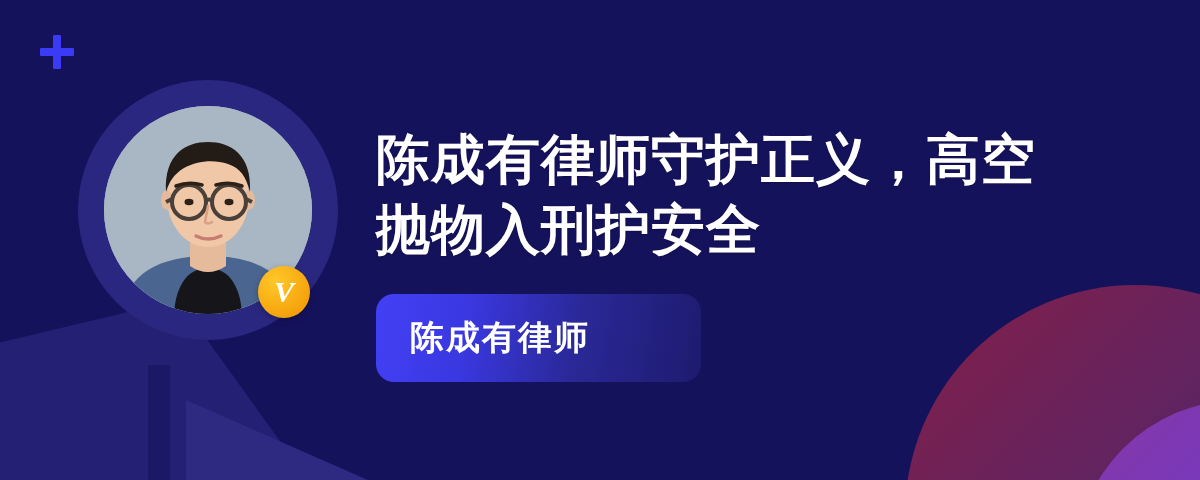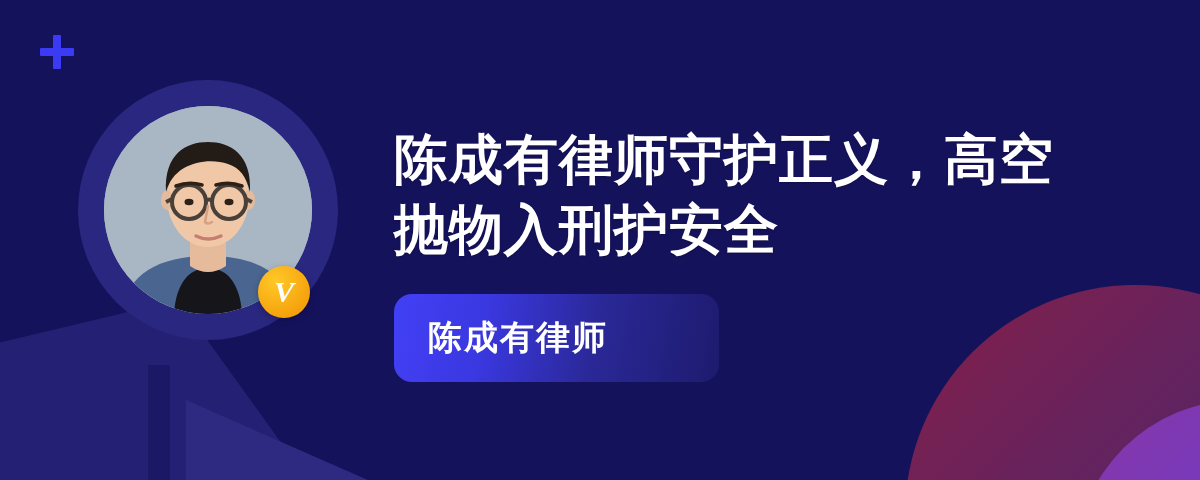--- a/index.html
+++ b/index.html
@@ -134,21 +134,21 @@
     font-size: 30px;
     font-weight: bold;
     font-style: italic;
     line-height: 1;
     font-family: "Liberation Serif", serif;
   }
 
   
   .content {
     position: absolute;
-    left: 394px;
+    left: 376px;
     top: 124px;
     width: 740px;
   }
   .headline {
     color: #ffffff;
     font-size: 54px;
     font-weight: bold;
     line-height: 1.3;
     letter-spacing: 1px;
     margin: 0;

